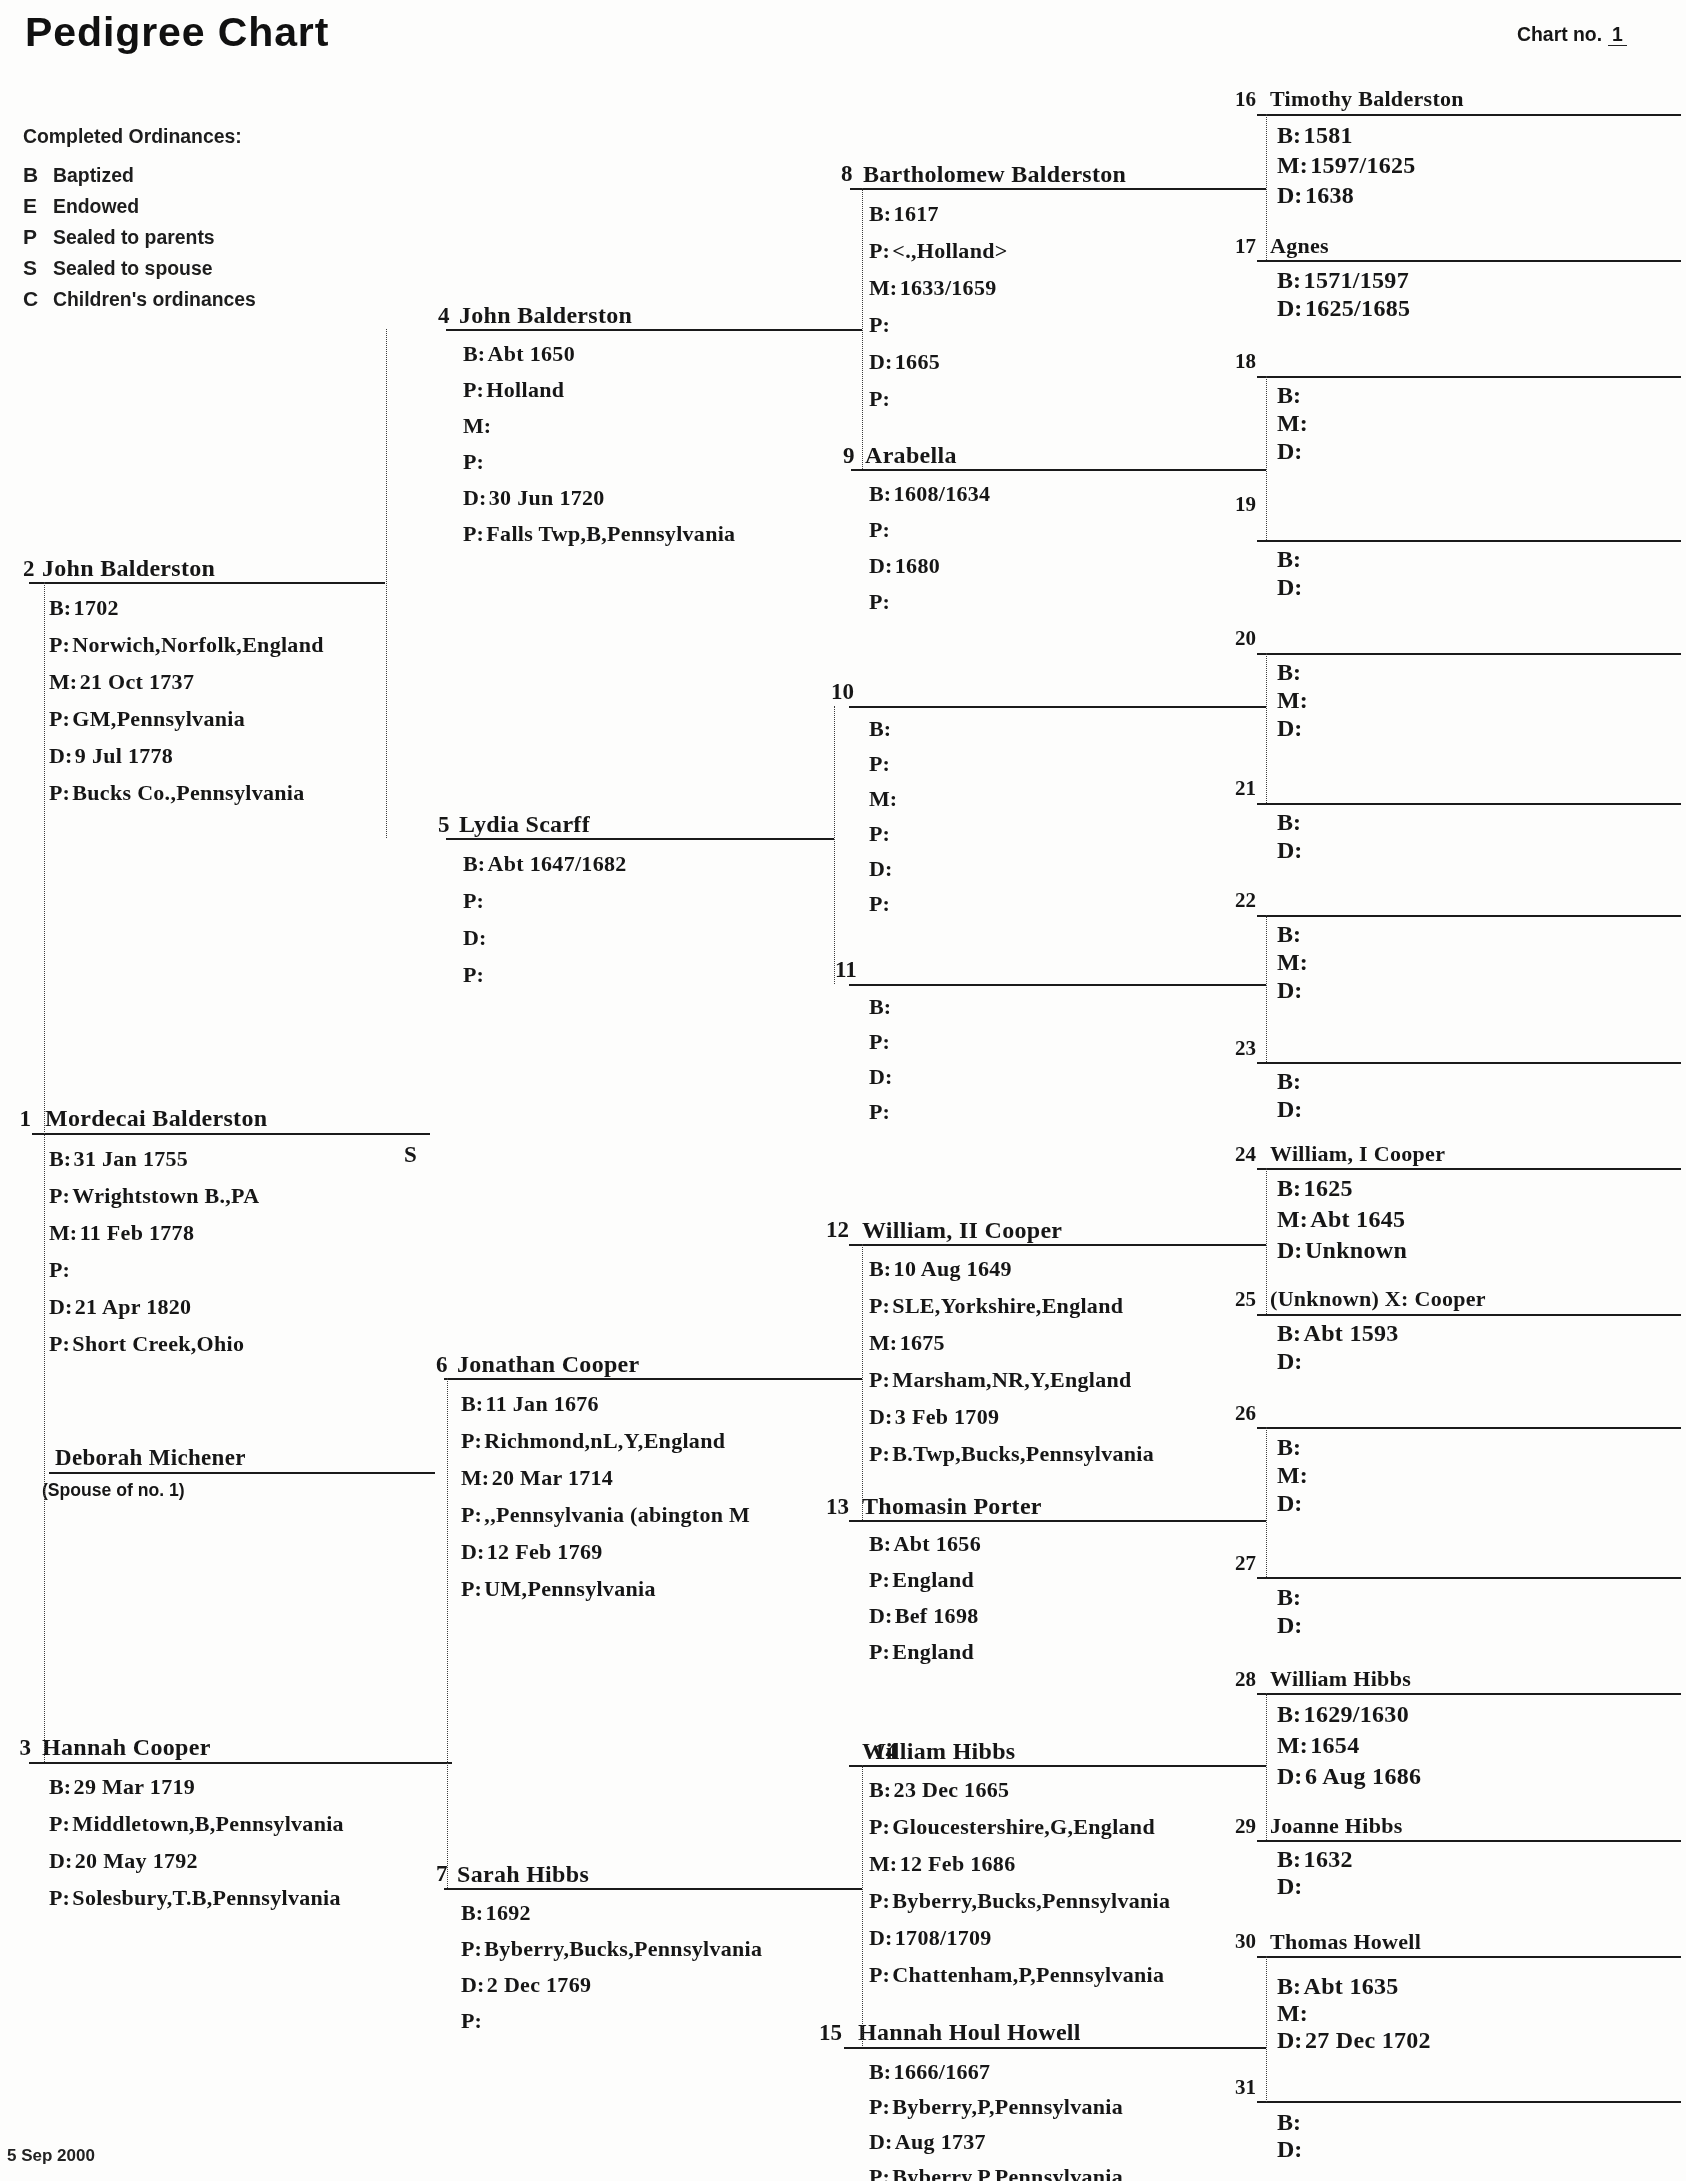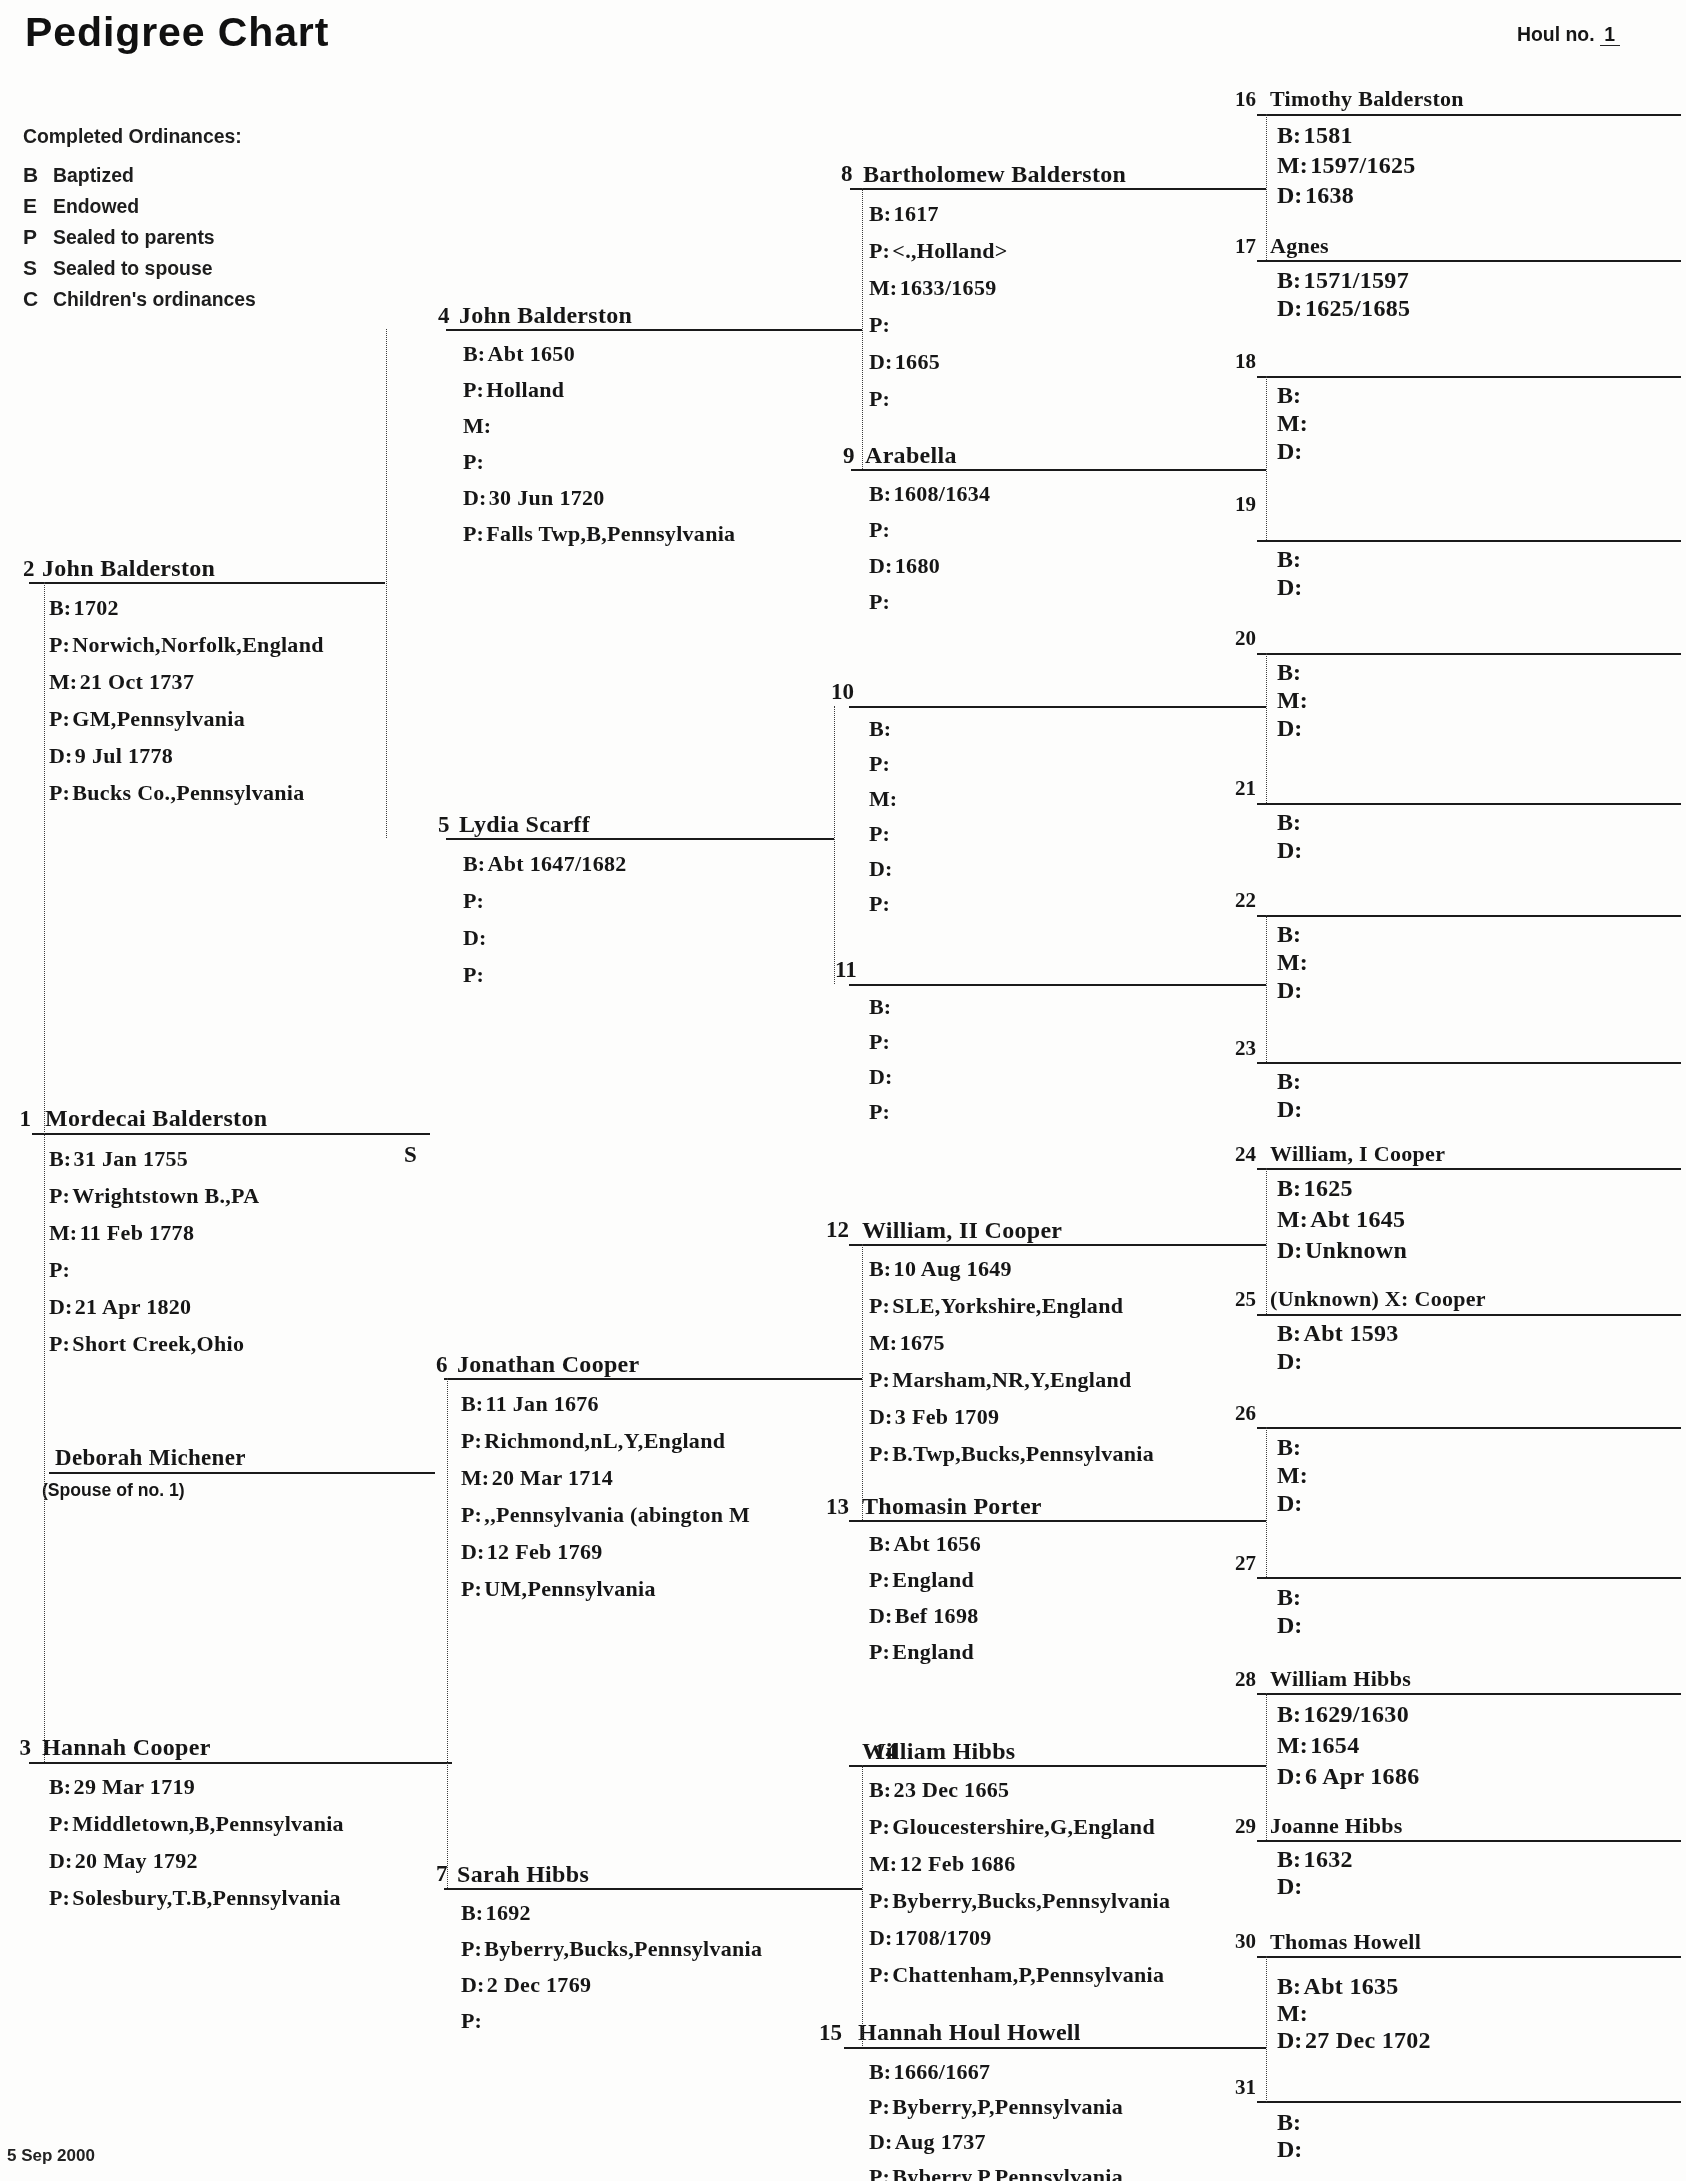--- a/index.html
+++ b/index.html
@@ -35,21 +35,21 @@
                font-size:17.6px;font-weight:bold;}
   .footer{position:absolute;left:7px;top:2146px;font-family:"Liberation Sans",sans-serif;
           font-size:17px;font-weight:bold;color:#222;}
 </style>
 </head>
 <body>
 
 <div id="page">
   <div class="title">Pedigree Chart</div>
   <div class="chartno">
-    <span>Houl no.</span>
+    <span>Chart no.</span>
     <span class="num">1</span>
   </div>
 
   <div class="legend">
     <div class="legend-heading">Completed Ordinances:</div>
     <div class="legend-item"><span class="legend-letter">B</span><span>Baptized</span></div>
     <div class="legend-item"><span class="legend-letter">E</span><span>Endowed</span></div>
     <div class="legend-item"><span class="legend-letter">P</span><span>Sealed to parents</span></div>
     <div class="legend-item"><span class="legend-letter">S</span><span>Sealed to spouse</span></div>
     <div class="legend-item"><span class="legend-letter">C</span><span>Children's ordinances</span></div>
@@ -348,21 +348,21 @@
           <div class="field"><span class="flabel">D:</span><span class="fvalue"></span></div>
         </div>
       </div>
       <div class="pwrap">
         <div class="pnum s" style="left: 1221px; top: 1667px;">28</div>
         <div class="nline" style="left: 1257px; top: 1693px; width: 424px;"></div>
         <div class="pname s" style="left: 1270px; top: 1666px;">William Hibbs</div>
         <div class="fields s" style="left: 1277px; top: 1699px; line-height: 31px;">
           <div class="field"><span class="flabel">B:</span><span class="fvalue">1629/1630</span></div>
           <div class="field"><span class="flabel">M:</span><span class="fvalue">1654</span></div>
-          <div class="field"><span class="flabel">D:</span><span class="fvalue">6 Apr 1686</span></div>
+          <div class="field"><span class="flabel">D:</span><span class="fvalue">6 Aug 1686</span></div>
         </div>
       </div>
       <div class="pwrap">
         <div class="pnum s" style="left: 1221px; top: 1814px;">29</div>
         <div class="nline" style="left: 1257px; top: 1840px; width: 424px;"></div>
         <div class="pname s" style="left: 1270px; top: 1813px;">Joanne Hibbs</div>
         <div class="fields s" style="left: 1277px; top: 1846px; line-height: 27px;">
           <div class="field"><span class="flabel">B:</span><span class="fvalue">1632</span></div>
           <div class="field"><span class="flabel">D:</span><span class="fvalue"></span></div>
         </div>

